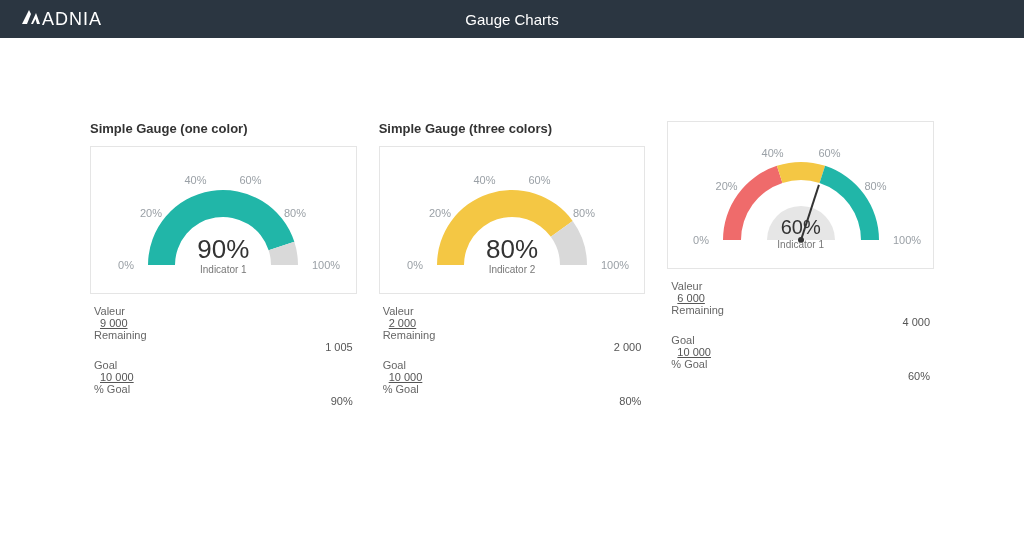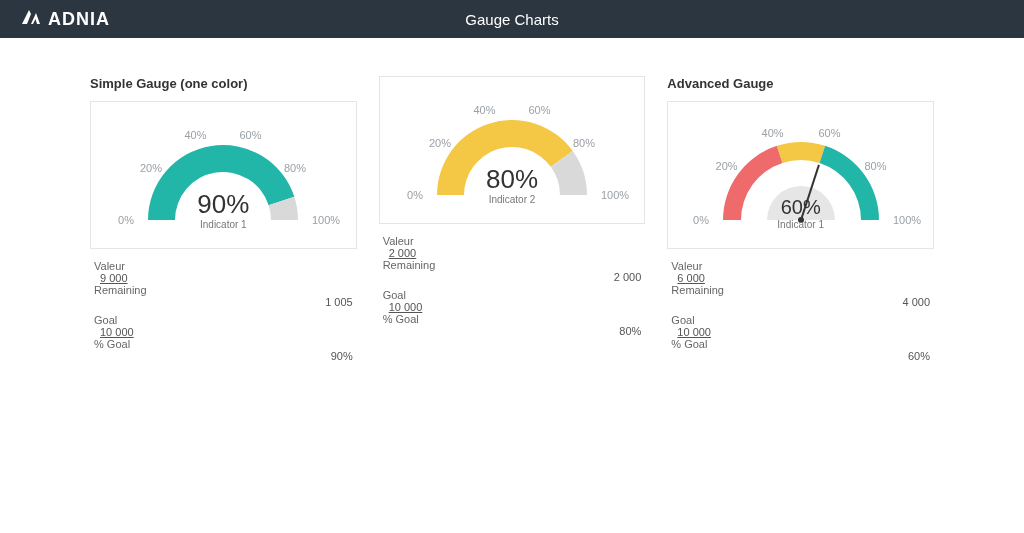--- a/index.html
+++ b/index.html
@@ -15,36 +15,35 @@
     color: #ffffff;
     height: 38px;
     display: flex;
     align-items: center;
     padding: 0 20px;
     position: relative;
   }
   .logo {
     display: flex;
     align-items: center;
-    gap: 6px;
-    font-weight: 700;
+    font-weight: 400;
     font-size: 18px;
     letter-spacing: 1px;
   }
   .logo-mark { display:inline-block; }
   .page-title {
     position: absolute;
     left: 50%;
     transform: translateX(-50%);
     font-size: 15px;
     font-weight: 400;
     text-align: right;
   }
   .content {
-    padding: 38px 90px 0 90px;
+    padding: 83px 90px 0 90px;
     display: flex;
     gap: 22px;
   }
   .card-wrap { flex: 1; width: 0; }
   .card-title {
     font-size: 13px;
     font-weight: 600;
     color: #333;
     margin-bottom: 10px;
   }
@@ -156,20 +155,21 @@
       <div class="stats-row">
         <div class="k">Goal</div>
         <div class="v">10 000</div>
         <div class="k">% Goal</div>
         <div class="v2">90%</div>
       </div>
     </div>
   </div>
 
   <div class="card-wrap">
+    <div class="card-title">Simple Gauge (three colors)</div>
     <div class="card">
       <svg class="gauge-svg" width="240" height="120" viewBox="0 0 240 120">
         <g id="g2-ring">
             <path d="M 45 109.99999999999999 A 75 75 0 0 1 180.67627457812105 65.91610607806452 L 158.8328157299975 81.7863078899613 A 48 48 0 0 0 72 110 Z" fill="#f4c744"></path>
             <path d="M 180.67627457812105 65.91610607806452 A 75 75 0 0 1 195 110 L 168 110 A 48 48 0 0 0 158.8328157299975 81.7863078899613 Z" fill="#d9d9d9"></path>
           </g>
         <g id="g2-ticks">
             <text x="31" y="113.99999999999999" class="tick-label" text-anchor="end">0%</text>
             <text x="47.99748750062969" y="61.68711254596988" class="tick-label" text-anchor="middle">20%</text>
             <text x="92.49748750062969" y="29.355970049731326" class="tick-label" text-anchor="middle">40%</text>
@@ -193,21 +193,20 @@
       <div class="stats-row">
         <div class="k">Goal</div>
         <div class="v">10 000</div>
         <div class="k">% Goal</div>
         <div class="v2">80%</div>
       </div>
     </div>
   </div>
 
   <div class="card-wrap">
-    <div class="card-title">Advanced Gauge</div>
     <div class="card">
       <svg class="gauge-svg" width="240" height="120" viewBox="0 0 240 120">
         <g id="g3-ring">
             <path d="M 42 109.99999999999999 A 78 78 0 0 1 95.8966744387541 35.817591728978016 L 101.45898033750316 52.93660902229078 A 60 60 0 0 0 60 109.99999999999999 Z" fill="#ef6b6b"></path>
             <path d="M 95.8966744387541 35.817591728978016 A 78 78 0 0 1 144.1033255612459 35.81759172897803 L 138.54101966249684 52.93660902229079 A 60 60 0 0 0 101.45898033750316 52.93660902229078 Z" fill="#f4c744"></path>
             <path d="M 144.1033255612459 35.81759172897803 A 78 78 0 0 1 198 110 L 180 110 A 60 60 0 0 0 138.54101966249684 52.93660902229079 Z" fill="#21b6a8"></path>
           </g>
         <g id="g3-needle">
             <path d="M 86 110 A 34 34 0 0 1 154 110 L 120 110 A 0 0 0 0 0 120 110 Z" fill="#e6e6e6"></path>
             <line x1="120" y1="110" x2="137.92298567374695" y2="54.838722054881096" stroke="#333" stroke-width="2"></line>

